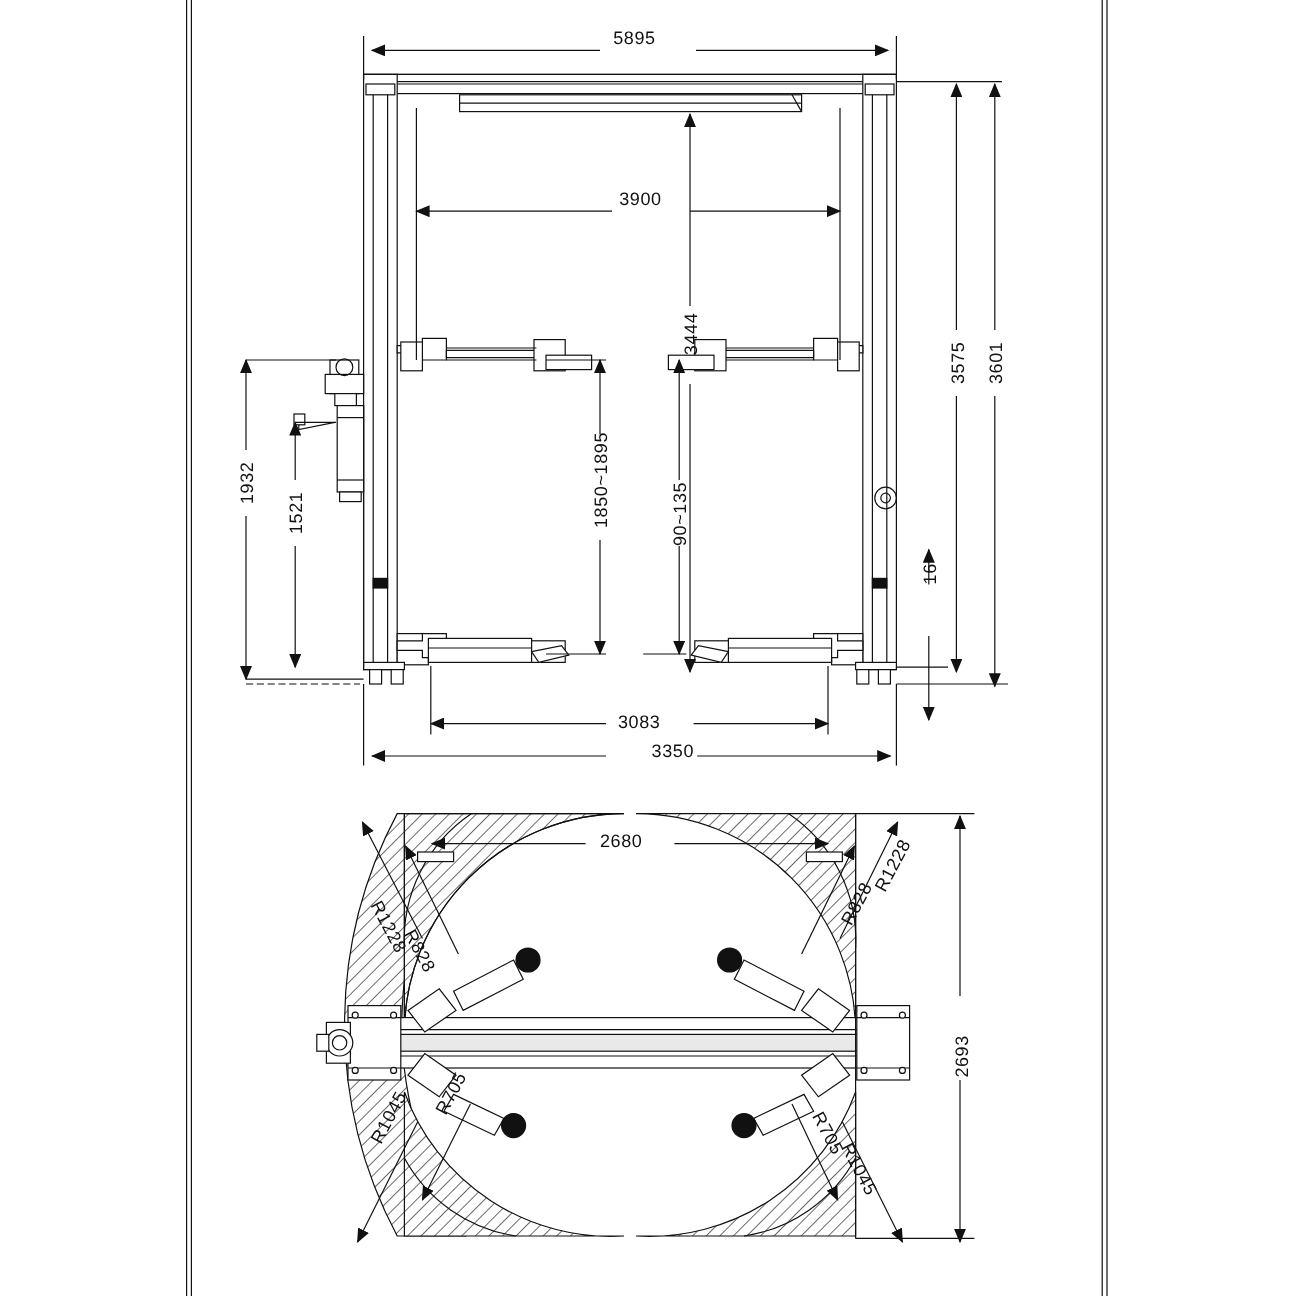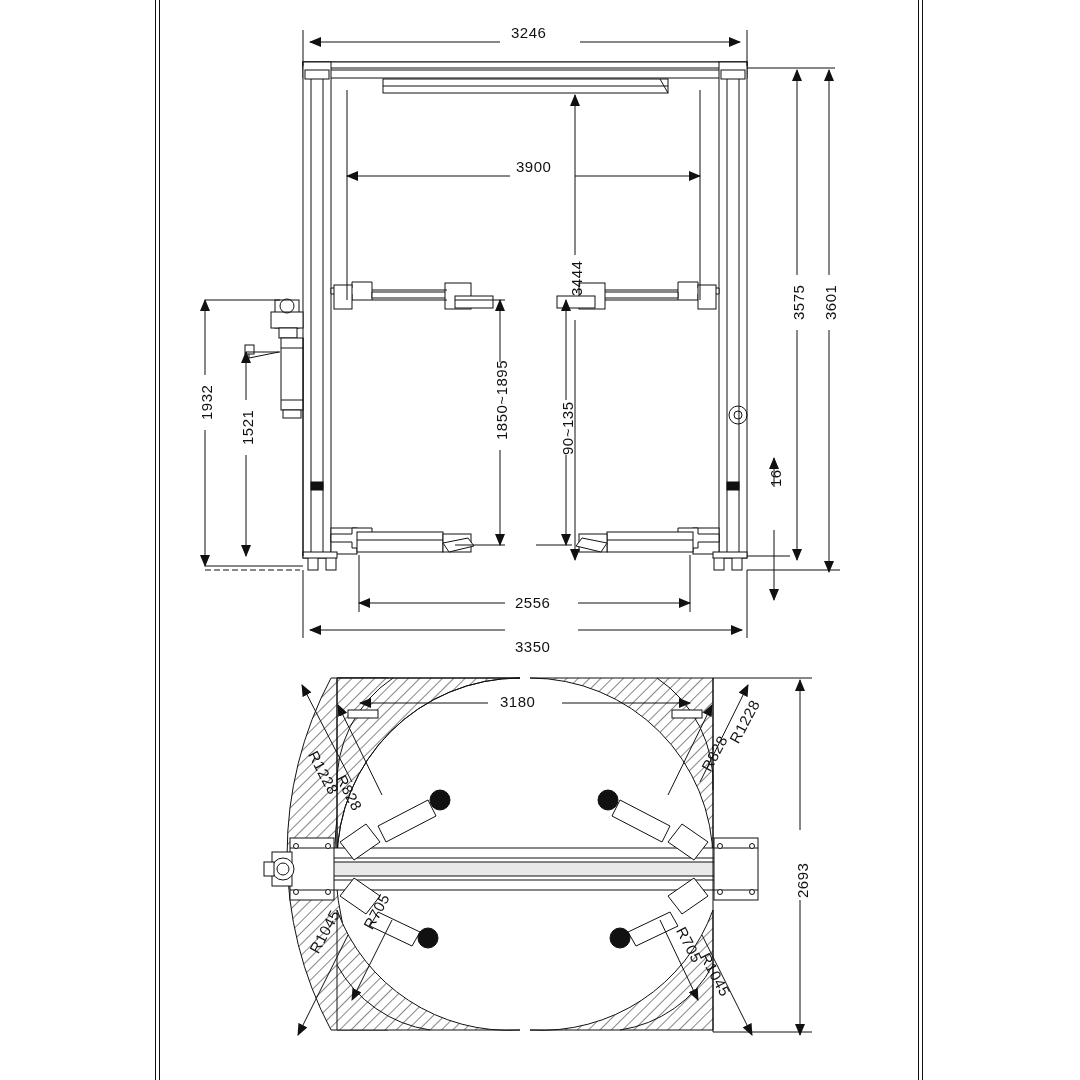--- a/index.html
+++ b/index.html
@@ -253,34 +253,34 @@
       <line x1="712" y1="705" x2="668" y2="795" marker-start="url(#arrOpenStart)"></line>
 
       <line x1="298" y1="1035" x2="348" y2="935" marker-start="url(#arrOpenStart)"></line>
       <line x1="352" y1="1000" x2="392" y2="920" marker-start="url(#arrOpenStart)"></line>
 
       <line x1="752" y1="1035" x2="702" y2="935" marker-start="url(#arrOpenStart)"></line>
       <line x1="698" y1="1000" x2="660" y2="920" marker-start="url(#arrOpenStart)"></line>
     </g>
   </svg>
 
-  <div class="dim dim-bg" style="left:508px;top:24px;">3246</div>
+  <div class="dim dim-bg" style="left:508px;top:24px;">5895</div>
   <div class="dim dim-bg" style="left:513px;top:158px;">3900</div>
   <div class="dim rot" style="left:568px;top:296px;transform:rotate(-90deg);">3444</div>
   <div class="dim rot" style="left:790px;top:320px;transform:rotate(-90deg);">3575</div>
   <div class="dim rot" style="left:822px;top:320px;transform:rotate(-90deg);">3601</div>
   <div class="dim rot" style="left:198px;top:420px;transform:rotate(-90deg);">1932</div>
   <div class="dim rot" style="left:239px;top:445px;transform:rotate(-90deg);">1521</div>
   <div class="dim rot" style="left:493px;top:440px;transform:rotate(-90deg);">1850~1895</div>
   <div class="dim rot" style="left:559px;top:455px;transform:rotate(-90deg);">90~135</div>
   <div class="dim rot" style="left:767px;top:487px;transform:rotate(-90deg);">16</div>
-  <div class="dim dim-bg" style="left:512px;top:594px;">2556</div>
-  <div class="dim dim-bg" style="left:512px;top:618px;margin-top:20px;">3350</div>
-
-  <div class="dim dim-bg" style="left:497px;top:693px;">3180</div>
+  <div class="dim dim-bg" style="left:512px;top:594px;">3083</div>
+  <div class="dim dim-bg" style="left:540px;top:618px;">3350</div>
+
+  <div class="dim dim-bg" style="left:497px;top:693px;">2680</div>
   <div class="dim rot" style="left:794px;top:898px;transform:rotate(-90deg);">2693</div>
   <div class="dim rot" style="left:320px;top:748px;transform:rotate(62deg);">R1228</div>
   <div class="dim rot" style="left:348px;top:772px;transform:rotate(62deg);">R828</div>
   <div class="dim rot" style="left:726px;top:738px;transform:rotate(-62deg);">R1228</div>
   <div class="dim rot" style="left:698px;top:766px;transform:rotate(-62deg);">R828</div>
   <div class="dim rot" style="left:306px;top:948px;transform:rotate(-62deg);">R1045</div>
   <div class="dim rot" style="left:360px;top:924px;transform:rotate(-62deg);">R705</div>
   <div class="dim rot" style="left:688px;top:924px;transform:rotate(62deg);">R705</div>
   <div class="dim rot" style="left:712px;top:950px;transform:rotate(62deg);">R1045</div>
 

